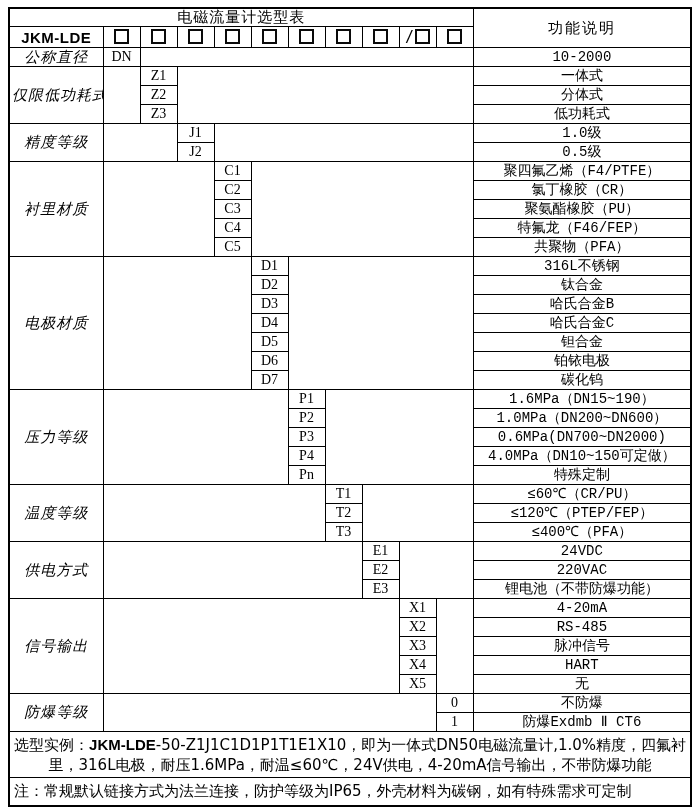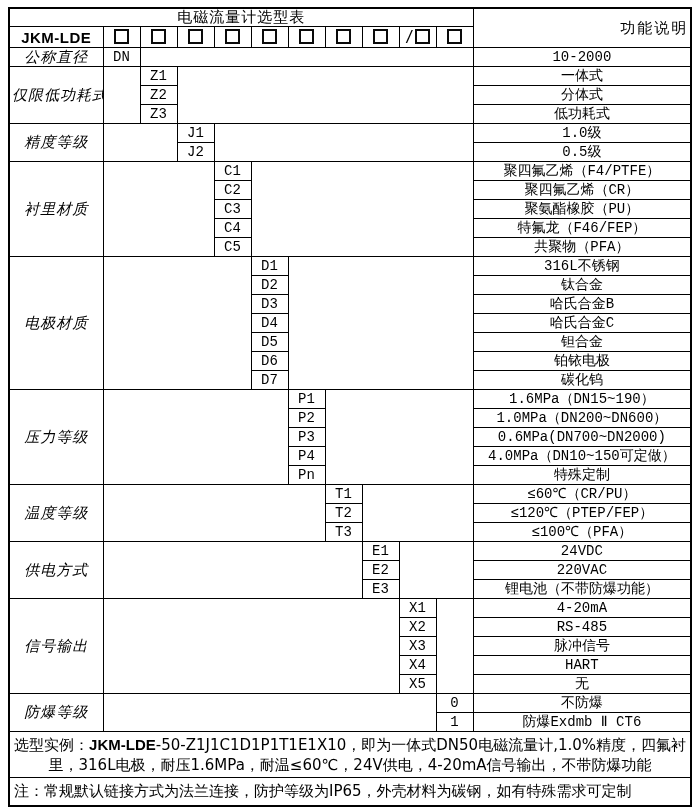--- a/index.html
+++ b/index.html
@@ -17,27 +17,27 @@
     border:1px solid #000;padding:0 2px;overflow:hidden;
     text-align:center;vertical-align:middle;
     font-size:14px;line-height:1.15;white-space:nowrap;
   }
   tr{height:19px;}
   tr.row-title{height:18px;margin-top:48px;}
   tr.row-model{height:21px;}
   tr.row-example{height:46px;}
   tr.row-note{height:28px;}
   td.title-cell{font-size:15px;letter-spacing:1px;}
-  td.fn-header{font-size:15px;letter-spacing:2px;text-align:right;}
+  td.fn-header{font-size:15px;letter-spacing:2px;}
   td.section-label{font-size:15px;letter-spacing:1px;font-style:italic;}
   td.model-cell{
     font-family:"Liberation Sans",sans-serif;font-weight:bold;
     font-size:15px;letter-spacing:0.5px;
   }
-  td.code-cell{font-family:Liberation Mono, monospace;font-size:14px;}
+  td.code-cell{font-family:Liberation Serif, serif;font-size:14px;}
   td.value-cell{font-size:14px;font-family:Liberation Mono, monospace;}
   td.chk-cell{padding:0;}
   .chk-box{
     display:inline-block;width:11px;height:11px;
     border:2px solid #0a0a0a;vertical-align:middle;background:#fff;
     margin-bottom:2px;
   }
   .chk-slash{
     font-family:"DejaVu Sans Mono",monospace;font-size:15px;
     vertical-align:middle;margin-right:1px;
@@ -123,21 +123,21 @@
         </tr>
         <tr>
           <td class="section-label" rowspan="5">衬里材质</td>
           <td class="empty-cell" colspan="3" rowspan="5"></td>
           <td class="code-cell">C1</td>
           <td class="empty-cell" colspan="6" rowspan="5"></td>
           <td class="value-cell">聚四氟乙烯（F4/PTFE）</td>
         </tr>
         <tr>
           <td class="code-cell">C2</td>
-          <td class="value-cell">聚四氟乙烯（CR）</td>
+          <td class="value-cell">氯丁橡胶（CR）</td>
         </tr>
         <tr>
           <td class="code-cell">C3</td>
           <td class="value-cell">聚氨酯橡胶（PU）</td>
         </tr>
         <tr>
           <td class="code-cell">C4</td>
           <td class="value-cell">特氟龙（F46/FEP）</td>
         </tr>
         <tr>
@@ -204,21 +204,21 @@
           <td class="code-cell">T1</td>
           <td class="empty-cell" colspan="3" rowspan="3"></td>
           <td class="value-cell">≤60℃（CR/PU）</td>
         </tr>
         <tr>
           <td class="code-cell">T2</td>
           <td class="value-cell">≤120℃（PTEP/FEP）</td>
         </tr>
         <tr>
           <td class="code-cell">T3</td>
-          <td class="value-cell">≤100℃（PFA）</td>
+          <td class="value-cell">≤400℃（PFA）</td>
         </tr>
         <tr>
           <td class="section-label" rowspan="3">供电方式</td>
           <td class="empty-cell" colspan="7" rowspan="3"></td>
           <td class="code-cell">E1</td>
           <td class="empty-cell" colspan="2" rowspan="3"></td>
           <td class="value-cell">24VDC</td>
         </tr>
         <tr>
           <td class="code-cell">E2</td>

